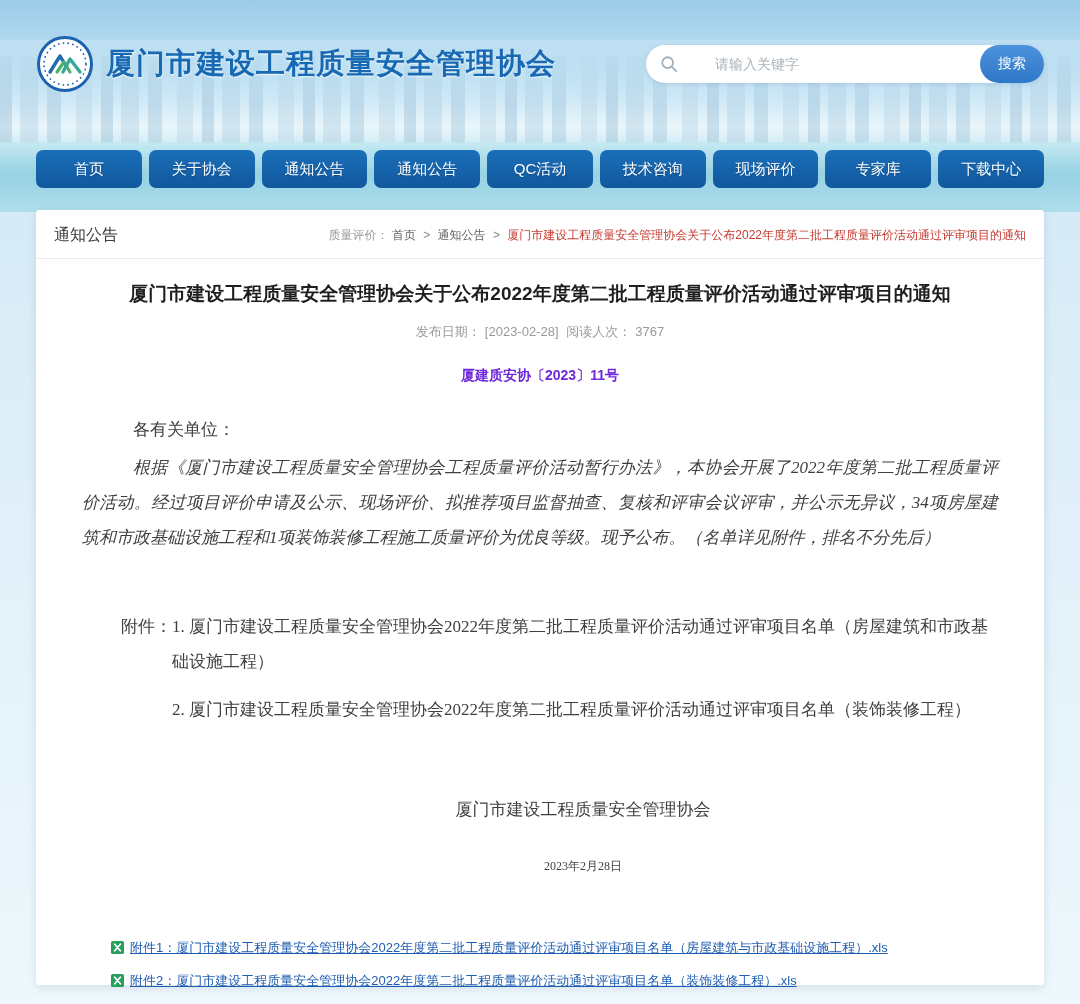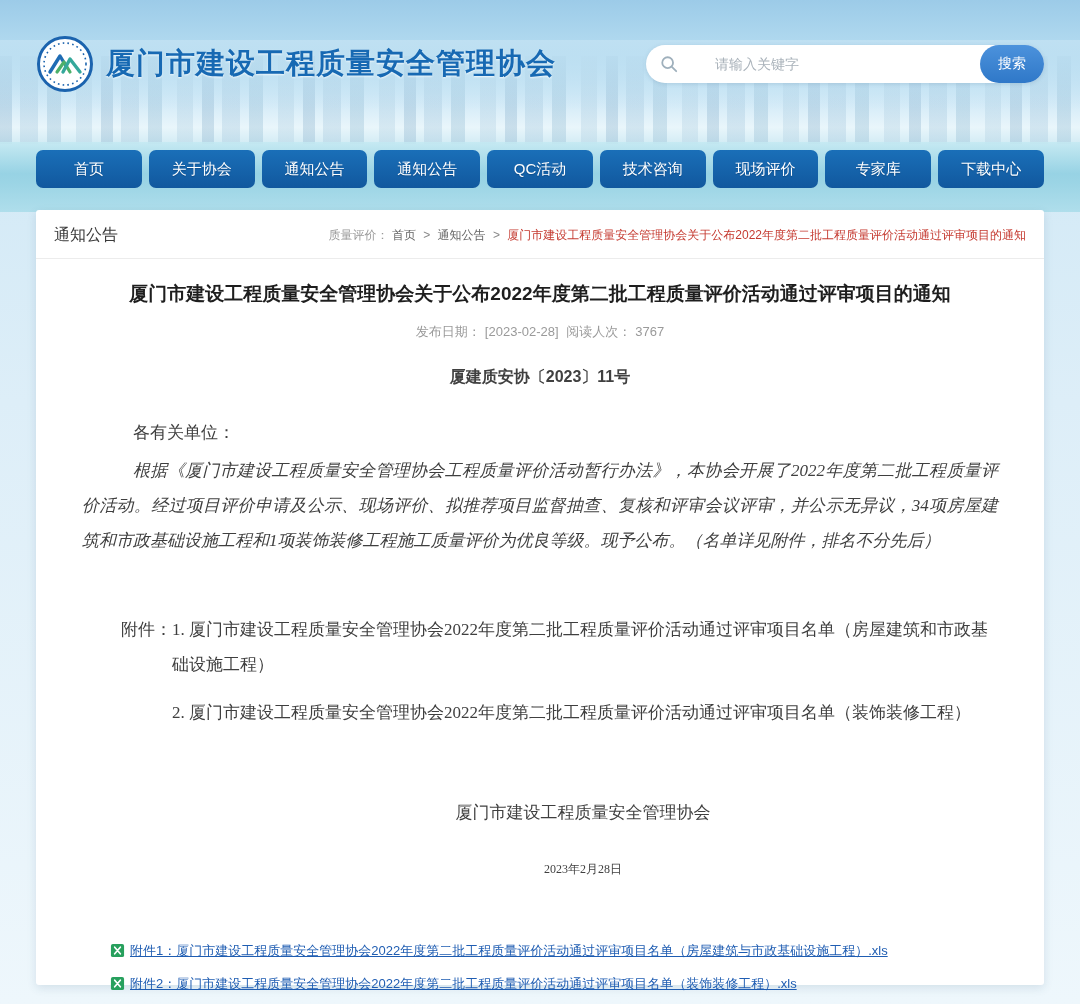--- a/index.html
+++ b/index.html
@@ -50,21 +50,21 @@
   .section-title { font-size:16px; color:#3a3a3a; }
   .breadcrumb { font-size:12px; color:#999; white-space:nowrap; }
   .breadcrumb .bc-link { color:#666; text-decoration:none; }
   .breadcrumb .bc-sep { color:#888; margin:0 4px; }
   .breadcrumb .bc-current { color:#c53a30; text-decoration:none; }
 
   .article { padding:22px 46px 0 46px; }
   .article-title { text-align:center; font-size:19px; font-weight:bold; color:#1e1e1e; line-height:1.4; }
   .article-meta { text-align:center; font-size:13px; color:#9a9a9a; margin-top:15px; }
   .article-meta span { margin:0 2px; }
-  .doc-number { text-align:center; font-size:16px; color:#404040; font-weight:600; margin-top:26px; }
+  .doc-number { text-align:center; font-size:14px; color:#6d28d9; font-weight:600; margin-top:26px; }
 
   .doc-body { font-family:"Liberation Serif", serif; font-size:17px; color:#3f3f3f;
               margin-top:28px; line-height:2.05; }
   .salutation { padding-left:3em;margin-top:7px; }
   .doc-par { text-indent:3em; margin-top:4px; text-align:justify;font-style:italic; }
 
   .attach-block { display:flex; margin-top:54px; padding-left:2.3em; }
   .attach-label { flex:0 0 auto; }
   .attach-items div { margin-bottom:13px; }
 

